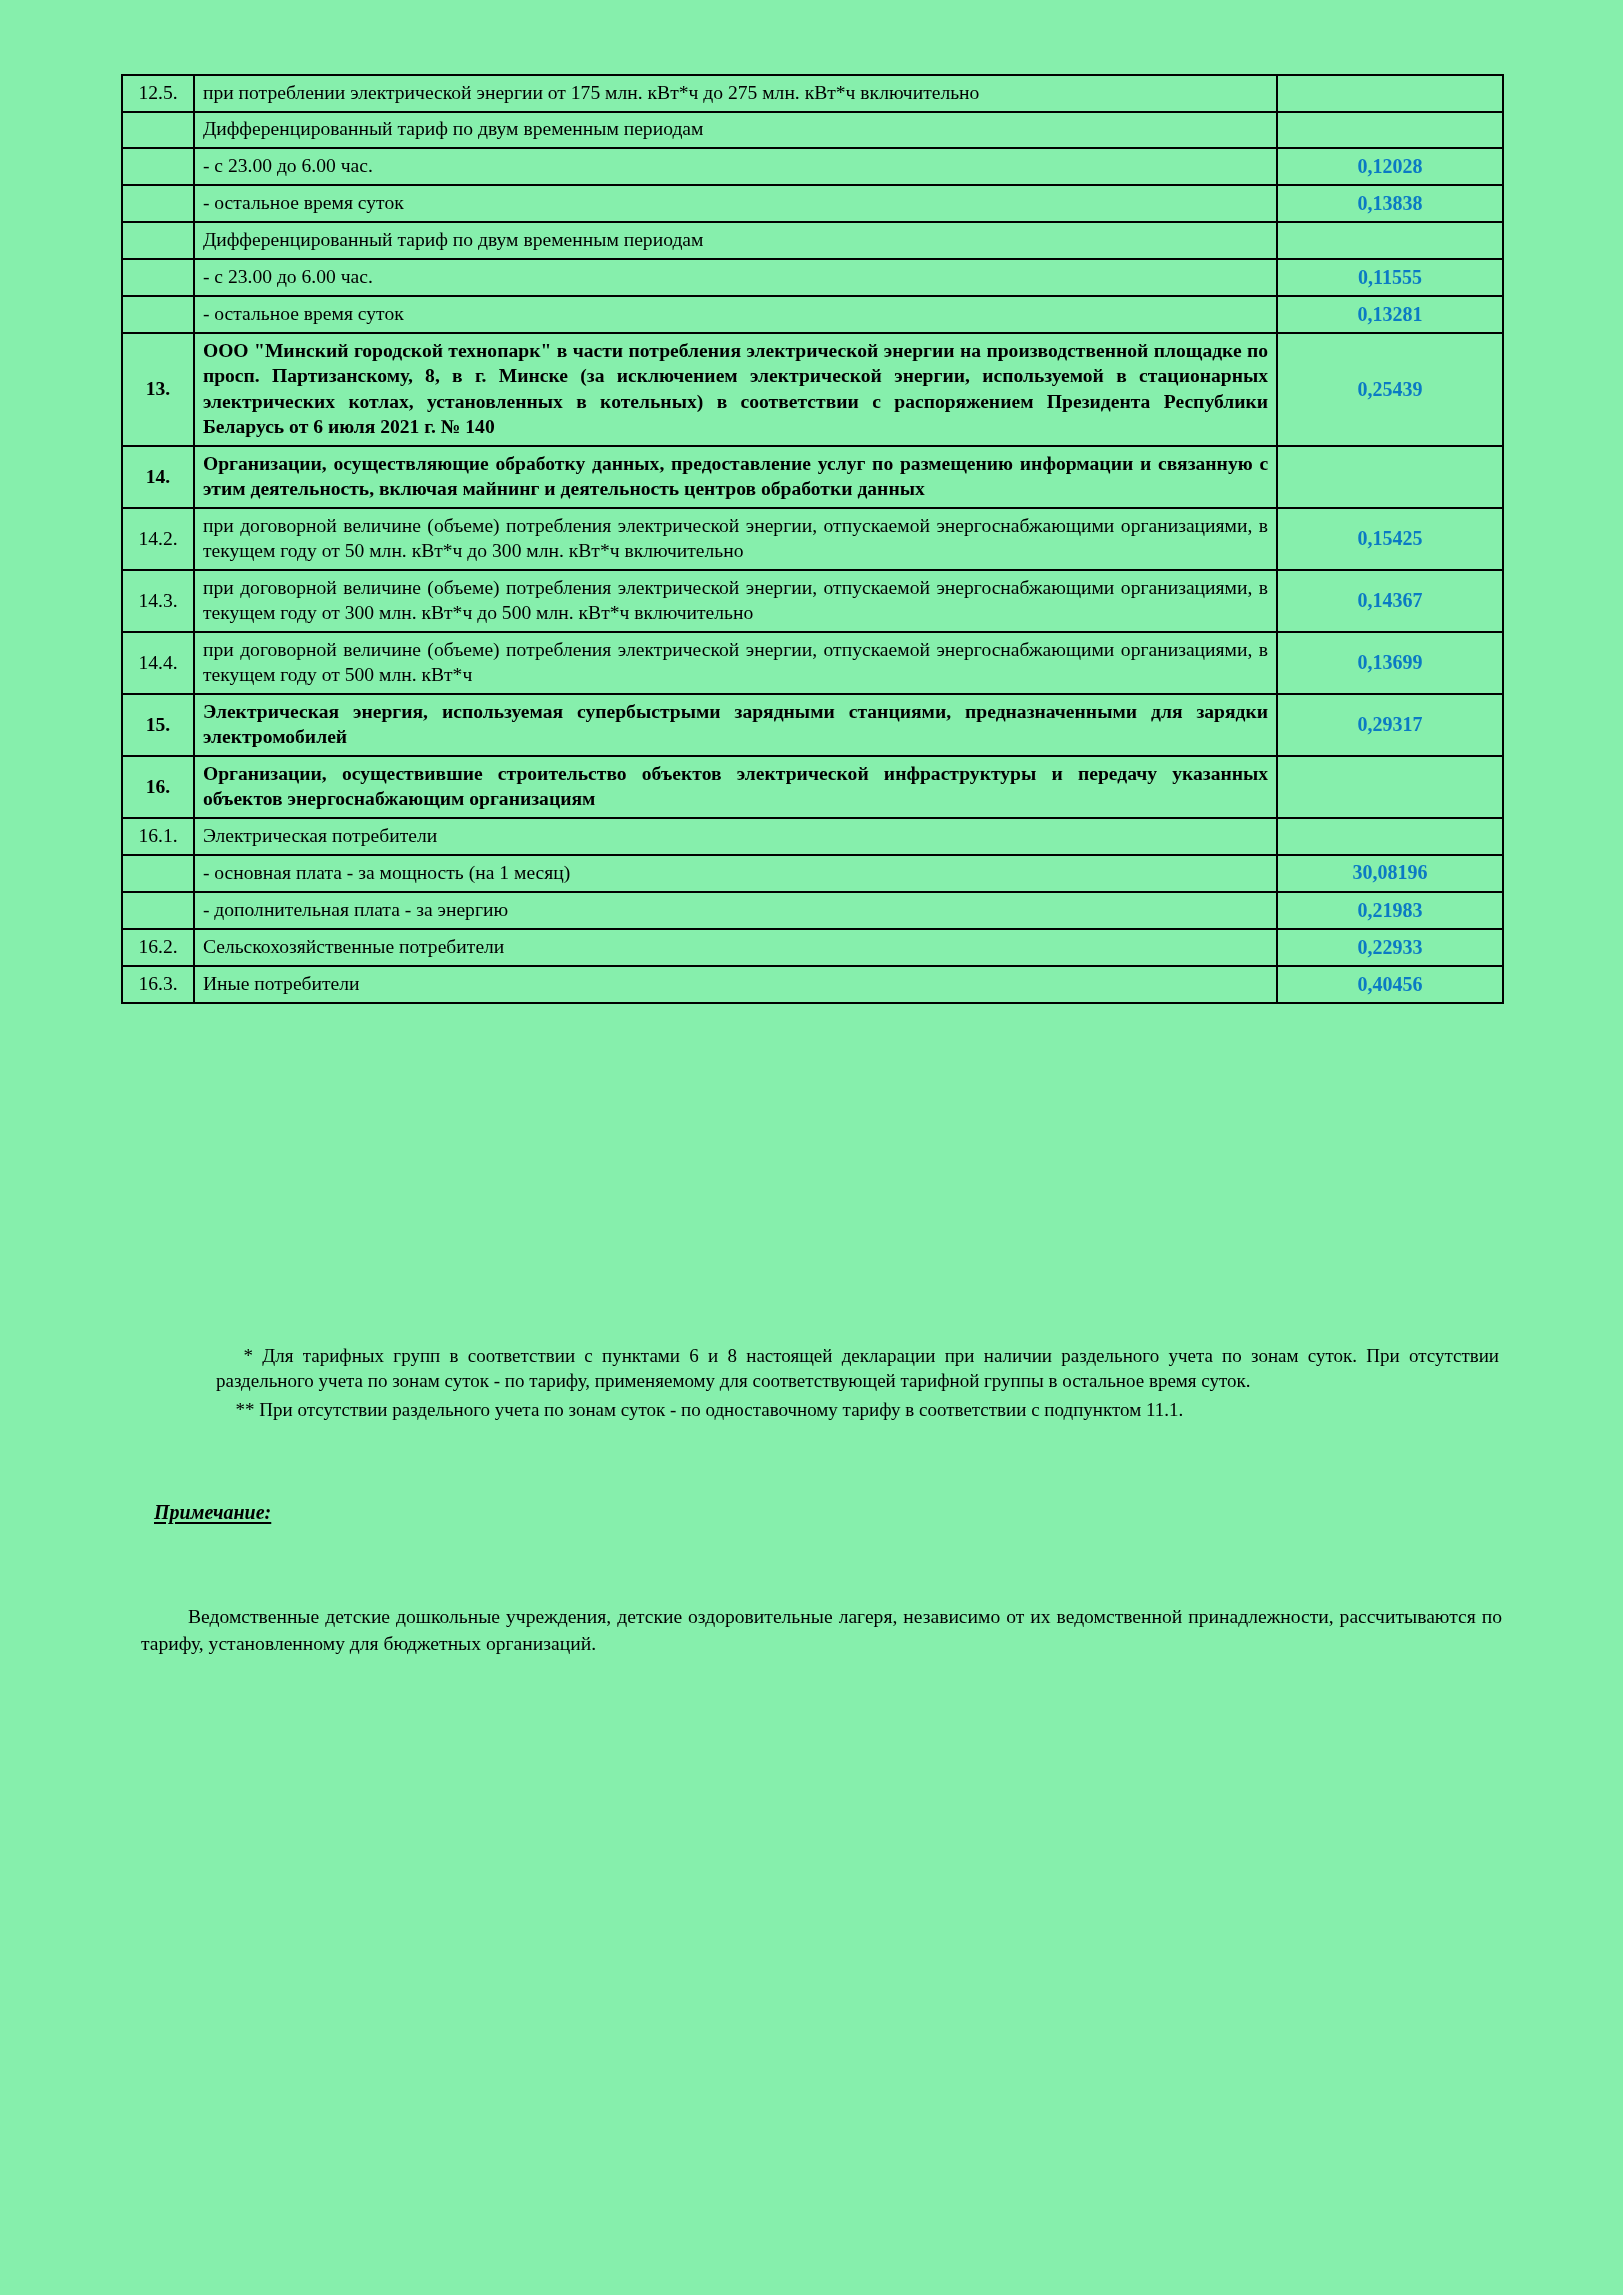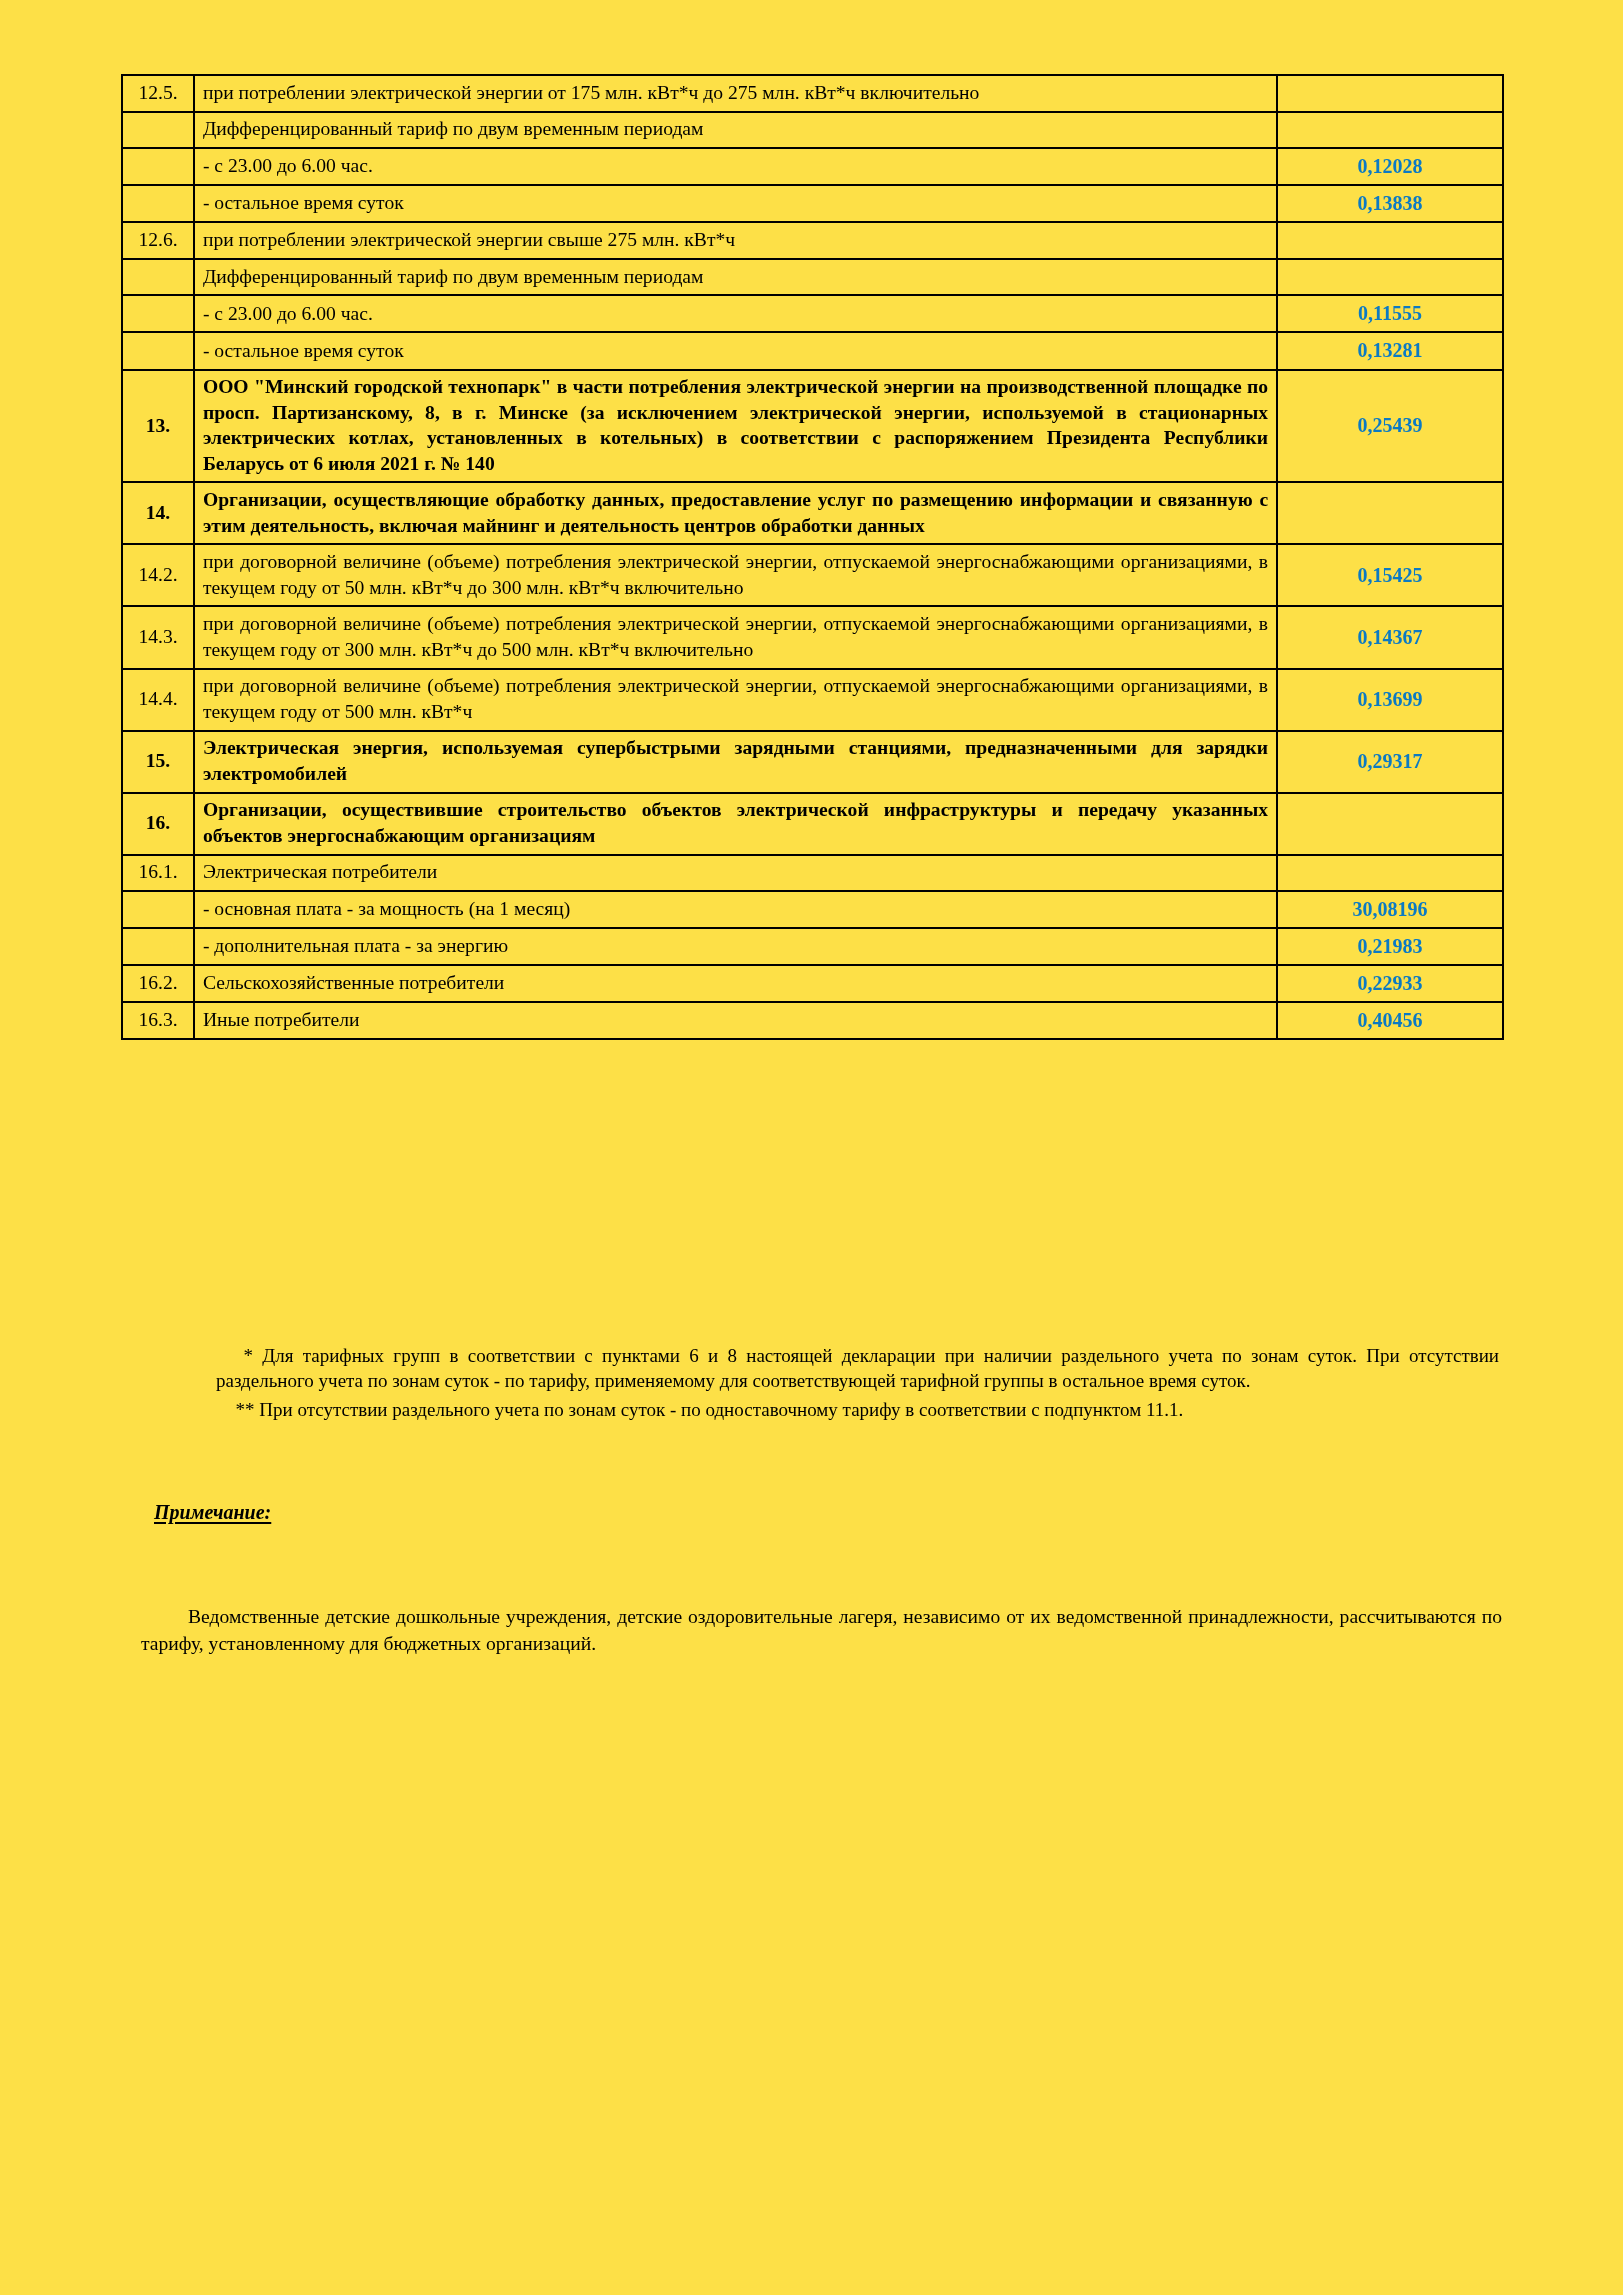--- a/index.html
+++ b/index.html
@@ -4,21 +4,21 @@
 <style>
   html, body {
     margin: 0;
     padding: 0;
     background: #ffffff;
   }
   .page {
     position: relative;
     width: 1623px;
     height: 2295px;
-    background: #fde047;
+    background: #86efac;
     font-family: "Liberation Serif", "DejaVu Serif", serif;
     color: #000000;
     box-sizing: border-box;
   }
 
   
   .tariff-table {
     position: absolute;
     left: 121px;
     top: 74px;
@@ -131,25 +131,20 @@
           <td class="num"></td>
           <td class="desc nojust">- с 23.00     до 6.00 час.</td>
           <td class="val">0,12028</td>
         </tr>
         <tr>
           <td class="num"></td>
           <td class="desc nojust">- остальное время суток</td>
           <td class="val">0,13838</td>
         </tr>
         <tr>
-          <td class="num">12.6.</td>
-          <td class="desc nojust">при потреблении электрической энергии свыше 275 млн. кВт*ч</td>
-          <td class="val"></td>
-        </tr>
-        <tr>
           <td class="num"></td>
           <td class="desc nojust">Дифференцированный тариф по двум временным периодам</td>
           <td class="val"></td>
         </tr>
         <tr>
           <td class="num"></td>
           <td class="desc nojust">- с 23.00     до 6.00 час.</td>
           <td class="val">0,11555</td>
         </tr>
         <tr>

